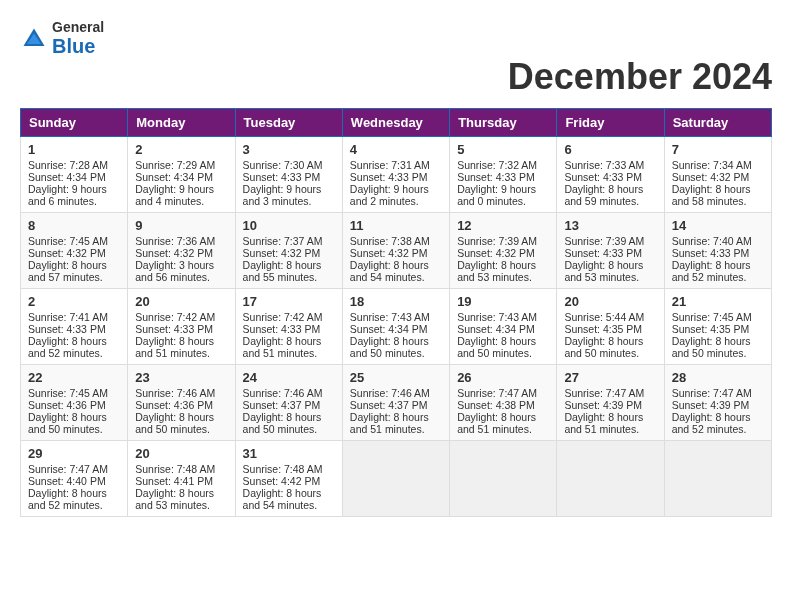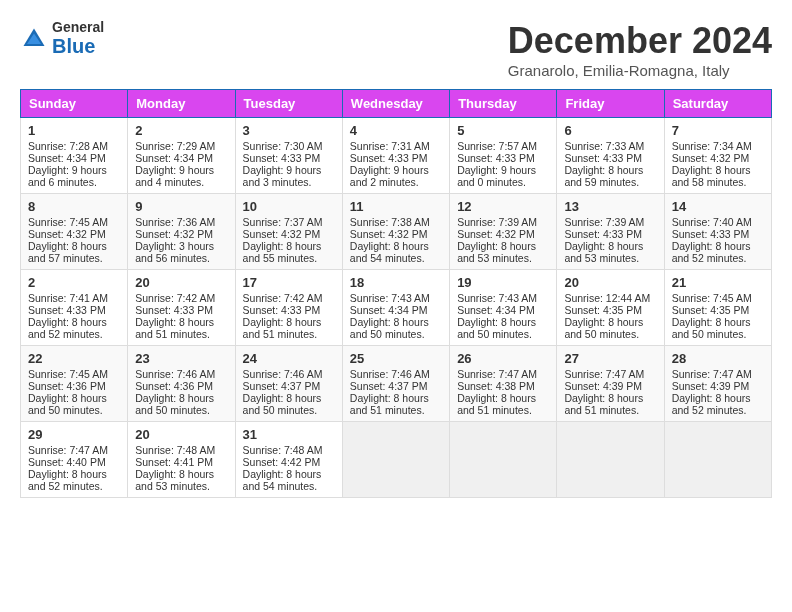--- a/index.html
+++ b/index.html
@@ -35,38 +35,39 @@
     .logo-blue {
       font-size: 20px;
       font-weight: bold;
       color: #1a6bb5;
     }
     .logo-icon {
       width: 28px;
       height: 28px;
     }
     .title-area {
-      text-align: left;
+      text-align: right;
+      margin-top: 36px;
     }
     .month-title {
       font-size: 36px;
       font-weight: bold;
       color: #333;
     }
     .location-title {
       font-size: 15px;
       color: #555;
     }
     .calendar {
       width: 100%;
       border-collapse: collapse;
       border: 1px solid #ccc;
     }
     .calendar th {
-      background-color: #d946ef;
+      background-color: #701a75;
       color: white;
       text-align: left;
       padding: 6px 8px;
       font-size: 13px;
       font-weight: bold;
       border: 1px solid #1a6bb5;
     }
     .calendar td {
       vertical-align: top;
       padding: 5px 7px;
@@ -102,21 +103,20 @@
       <polygon points="20,5 35,30 5,30" fill="#1a6bb5"></polygon>
       <polygon points="20,12 30,27 10,27" fill="#4da6ff" opacity="0.6"></polygon>
     </svg>
     <div class="logo-text">
       <span class="logo-general">General</span>
       <span class="logo-blue">Blue</span>
     </div>
   </div>
   <div class="title-area">
     <div class="month-title">December 2024</div>
-    <div class="location-title">Granarolo, Emilia-Romagna, Italy</div>
   </div>
 </div>
 
 <table class="calendar">
   <thead>
     <tr>
     <th>Sunday</th>
         <th>Monday</th>
         <th>Tuesday</th>
         <th>Wednesday</th>
@@ -146,21 +146,21 @@
         <span>Daylight: 9 hours and 3 minutes.</span>
       </td>
         <td>
         <span class="day-number">4</span>
         <span>Sunrise: 7:31 AM</span><br>
         <span>Sunset: 4:33 PM</span><br>
         <span>Daylight: 9 hours and 2 minutes.</span>
       </td>
         <td>
         <span class="day-number">5</span>
-        <span>Sunrise: 7:57 AM</span><br>
+        <span>Sunrise: 7:32 AM</span><br>
         <span>Sunset: 4:33 PM</span><br>
         <span>Daylight: 9 hours and 0 minutes.</span>
       </td>
         <td>
         <span class="day-number">6</span>
         <span>Sunrise: 7:33 AM</span><br>
         <span>Sunset: 4:33 PM</span><br>
         <span>Daylight: 8 hours and 59 minutes.</span>
       </td>
         <td>
@@ -240,21 +240,21 @@
         <span>Daylight: 8 hours and 50 minutes.</span>
       </td>
         <td>
         <span class="day-number">19</span>
         <span>Sunrise: 7:43 AM</span><br>
         <span>Sunset: 4:34 PM</span><br>
         <span>Daylight: 8 hours and 50 minutes.</span>
       </td>
         <td>
         <span class="day-number">20</span>
-        <span>Sunrise: 12:44 AM</span><br>
+        <span>Sunrise: 5:44 AM</span><br>
         <span>Sunset: 4:35 PM</span><br>
         <span>Daylight: 8 hours and 50 minutes.</span>
       </td>
         <td>
         <span class="day-number">21</span>
         <span>Sunrise: 7:45 AM</span><br>
         <span>Sunset: 4:35 PM</span><br>
         <span>Daylight: 8 hours and 50 minutes.</span>
       </td>
       </tr>

